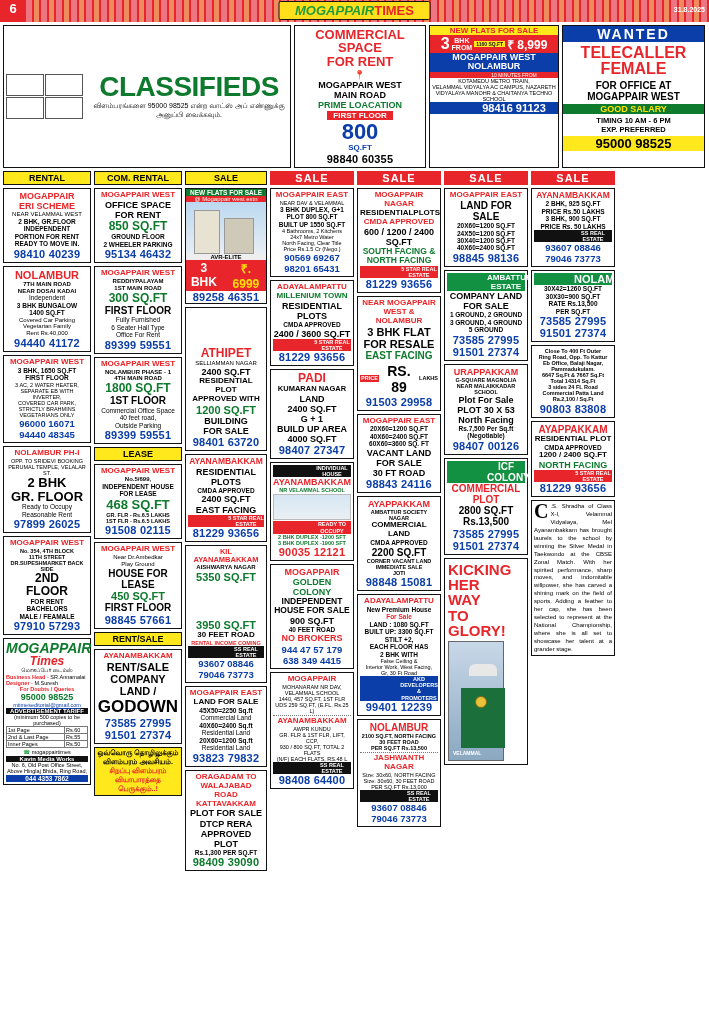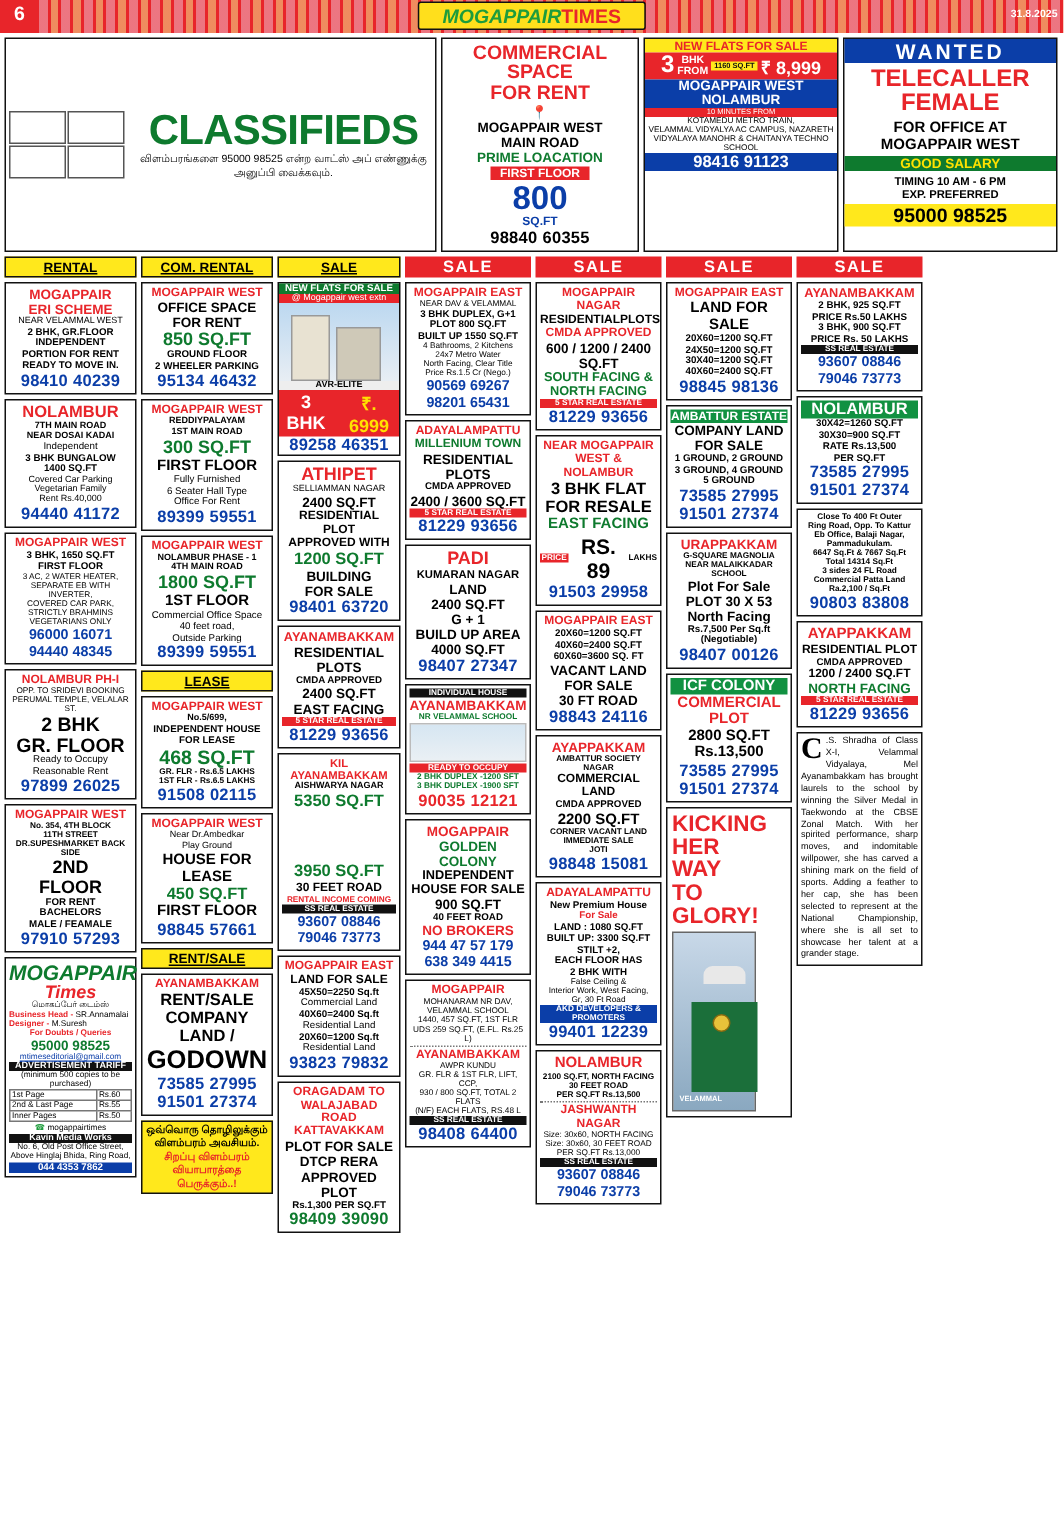--- a/index.html
+++ b/index.html
@@ -43,28 +43,28 @@
   
   .ad { border: 1px solid #111; background: #fff; padding: 2px; text-align: center; }
   .ttl { font-weight: bold; line-height: 1.12; }
   .sm { font-size: 6.5px; line-height: 1.15; }
   .xs { font-size: 6px; line-height: 1.12; }
   .phone { font-weight: bold; font-size: 11px; letter-spacing: .2px; }
   .phone-sm { font-weight: bold; font-size: 9.5px; }
   .red { color: #e8252a; }
   .blue { color: #0b3ea8; }
   .green { color: #0e7a2e; }
-  .white { color: #fff; }
+  .white { color: #fff; padding-left: 40px; }
   .ylw { color: #ffe200; }
   .bgred { background: #e8252a; }
   .bgblue { background: #0b3ea8; }
   .bgylw { background: #ffe81c; }
   .bggrn { background: #119141; }
   .bgblk { background: #111; }
-  .bar { font-weight: bold; font-size: 9px; padding: 1px 0; text-decoration: underline; }
+  .bar { font-weight: bold; font-size: 9px; padding: 1px 0; }
   .sale-hdr {
     background: #e8252a; color: #fff; font-weight: bold; font-size: 11px;
     letter-spacing: 1px; padding: 1px 0; text-align: center;
   }
   .divider { border-top: 1px dotted #777; margin: 1px 0; }
   .tiny { font-size: 5.5px; line-height: 1.1; }
 
   
   .classifieds {
     border: 1px solid #111; padding: 2px; display: flex; align-items: center; gap: 4px;
@@ -416,21 +416,21 @@
           </div>
           <div class="lbl">AVR-ELITE</div>
           <div class="bhk">
             <span>3 BHK</span>
             <span class="ylw">₹. 6999</span>
           </div>
           <div class="phone blue">89258 46351</div>
         </div>
 
         <div class="ad">
-          <div class="ttl red" style="font-size:12px;">ATHIPET</div>
+          <div class="ttl red" style="font-size:12px;margin-top:37px;">ATHIPET</div>
           <div class="xs">SELLIAMMAN NAGAR</div>
           <div class="ttl" style="font-size:9px;">2400 SQ.FT</div>
           <div class="ttl" style="font-size:8px;">RESIDENTIAL PLOT</div>
           <div class="ttl" style="font-size:8px;">APPROVED WITH</div>
           <div class="ttl green" style="font-size:11px;">1200 SQ.FT</div>
           <div class="ttl" style="font-size:9px;">BUILDING</div>
           <div class="ttl" style="font-size:9px;">FOR SALE</div>
           <div class="phone blue">98401 63720</div>
         </div>
 

